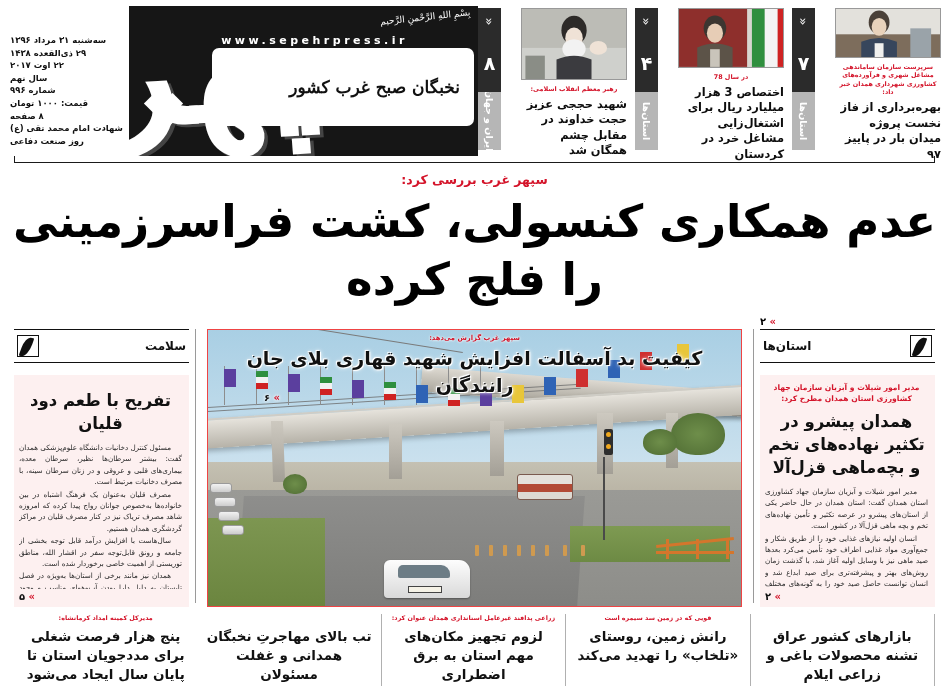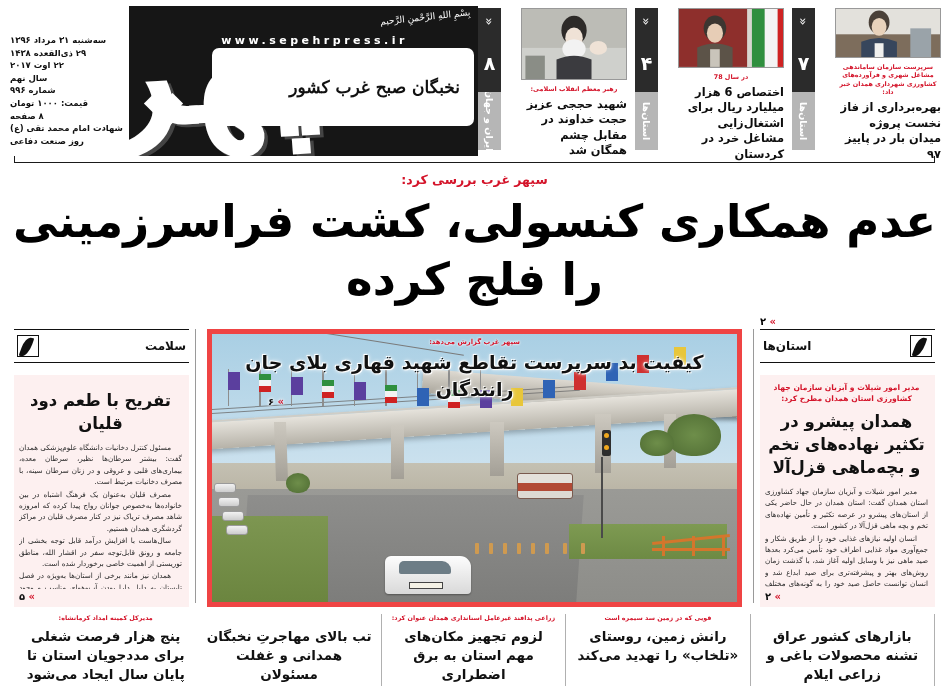--- a/index.html
+++ b/index.html
@@ -330,21 +330,21 @@
   
   .center {
     flex: 1;
     padding: 0 5px;
     display: flex;
     flex-direction: column;
   }
   .center-spacer { height: 14px; }
   .photo {
     flex: 1;
-    border: 5px solid #ef4444;
+    border: 1px solid #ef4444;
     position: relative;
     overflow: hidden;
     background: #b9d7e8;
   }
   
   .sky { position: absolute; inset: 0; background: linear-gradient(#a9cfe4 0%, #cfe3ef 55%, #dfe9ee 100%); }
   .bg-town { position: absolute; left: 0; right: 0; top: 48%; height: 14%; background: linear-gradient(#c3bba8, #b2a894); opacity: .85; }
   .ground { position: absolute; left: 0; right: 0; bottom: 0; height: 42%; background: linear-gradient(#9a9a96, #8d8d89); }
   .road {
     position: absolute; left: 6%; right: 30%; bottom: 0; height: 40%;
@@ -589,21 +589,21 @@
           <rect x="96" y="0" width="16" height="72" fill="#2f8f3e"></rect>
           <rect x="112" y="0" width="16" height="72" fill="#f4f4f4"></rect>
           <rect x="128" y="0" width="12" height="72" fill="#cf2222"></rect>
           <ellipse cx="50" cy="24" rx="14" ry="16" fill="#3c3631"></ellipse>
           <ellipse cx="50" cy="30" rx="10" ry="12" fill="#e7cdb6"></ellipse>
           <path d="M28 72 L28 48 Q50 38 72 48 L72 72 Z" fill="#5c5348"></path>
           <rect x="44" y="50" width="12" height="22" fill="#c9c4ba"></rect>
         </svg>
       </div>
       <div class="teaser-kicker">در سال 78</div>
-      <div class="teaser-title">اختصاص 6 هزار میلیارد ریال برای اشتغال‌زایی مشاغل خرد در کردستان</div>
+      <div class="teaser-title">اختصاص 3 هزار میلیارد ریال برای اشتغال‌زایی مشاغل خرد در کردستان</div>
     </div>
 
     <div class="ptab">
       <div class="ptab-dark">
         <div class="ptab-chev">«</div>
         <div class="ptab-num">۷</div>
       </div>
       <div class="ptab-gray">
         <span>استان‌ها</span>
       </div>
@@ -749,21 +749,21 @@
         <div class="barrier">
           <i style="left:0;top:2px;width:78px;transform:rotate(-6deg)"></i>
           <i style="left:0;top:12px;width:78px"></i>
           <i style="left:10px;top:0;width:3px;height:20px"></i>
           <i style="left:40px;top:0;width:3px;height:20px"></i>
           <i style="left:70px;top:0;width:3px;height:20px"></i>
         </div>
 
         <div class="photo-overlay">
           <div class="photo-kicker">سپهر غرب گزارش می‌دهد:</div>
-          <div class="photo-title">کیفیت بد سرپرست تقاطع شهید قهاری بلای جان رانندگان</div>
+          <div class="photo-title">کیفیت بد آسفالت افزایش شهید قهاری بلای جان رانندگان</div>
         </div>
         <div class="photo-pagemark">
           <span class="cnum">۶</span>
           <span>«</span>
         </div>
       </div>
     </div>
 
     <div class="divider-v"></div>
 

